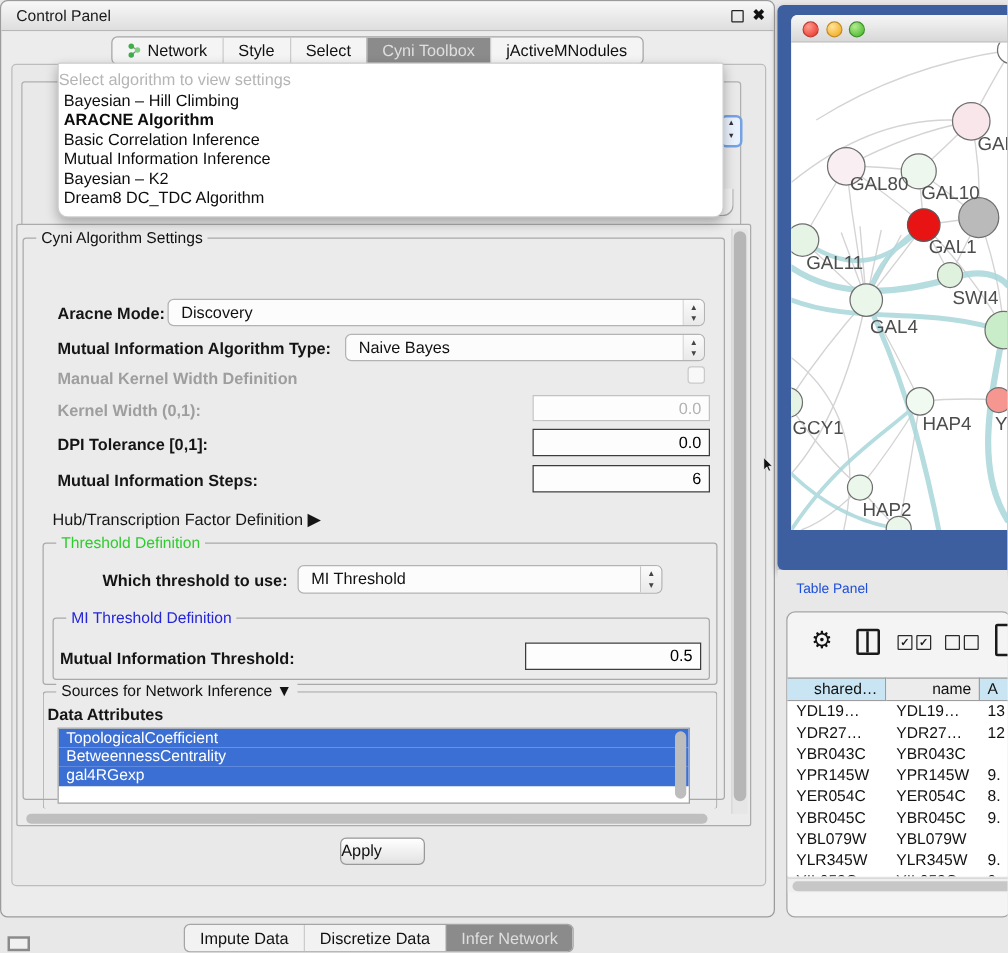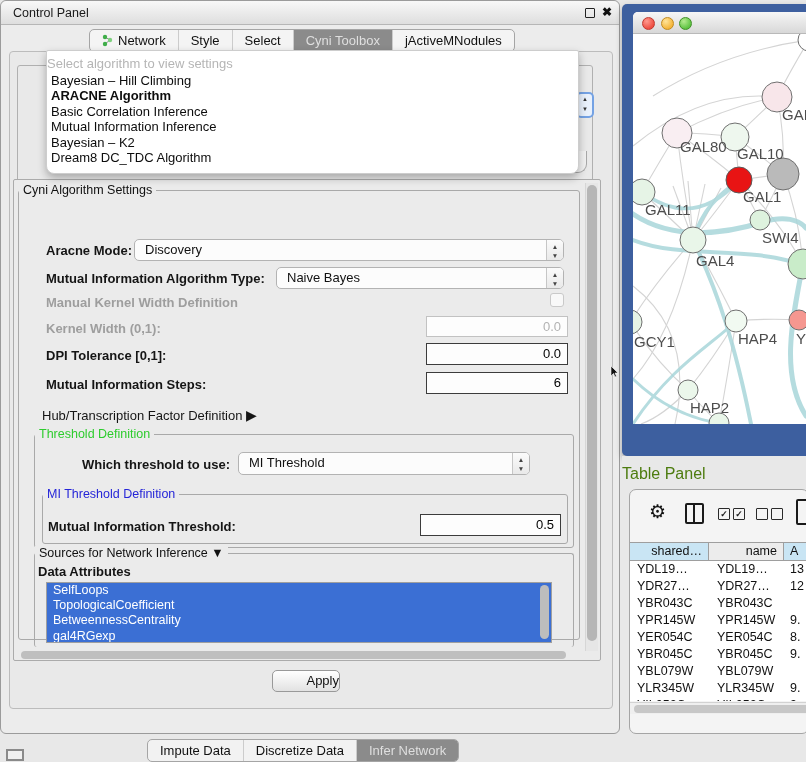--- a/index.html
+++ b/index.html
@@ -34,57 +34,57 @@
   #dd-header { text-align:left; color:#b5b5b5; font-size:13px; padding-top:5px; height:22px; }
   .dd-item { font-size:13px; line-height:15.4px; padding-left:4px; color:#0d0d0d; }
   .dd-item.bold { font-weight:bold; }
 
   
   #settings { left:12px; top:178px; width:588px; height:482px; border:1px solid #ababab; border-radius:2px; background:#ebebeb; }
   #vscroll { position:absolute; right:2px; top:3px; width:13px; height:468px; background:#e6e6e6; border-left:1px solid #d6d6d6; }
   #vscroll .thumb { position:absolute; left:1px; top:2px; width:10px; height:456px; background:#b6b6b6; border-radius:5px; }
 
   .gbox { position:absolute; border:1px solid #a9a9a9; border-radius:3px; }
-  .glabel { position:absolute; top:-8px; left:0; background:#ebebeb; padding:0 4px; font-size:12.5px; white-space:nowrap; }
+  .glabel { position:absolute; top:-8px; left:10px; background:#ebebeb; padding:0 4px; font-size:12.5px; white-space:nowrap; }
   .blab { color:#2525d8; } .grlab { color:#2ecc2e; }
 
   .flabel { position:absolute; font-size:13px; font-weight:bold; color:#151515; white-space:nowrap; }
   .flabel.dis { color:#9e9e9e; }
   .combo { position:absolute; background:#fcfcfc; border:1px solid #b3b3b3; border-radius:5px; font-size:13px; line-height:20px; padding-left:10px; color:#111; }
   .stepper { position:absolute; right:0; top:0; bottom:0; width:17px; border-left:1px solid #c6c6c6; background:linear-gradient(#fbfbfb,#e9e9e9); border-radius:0 4px 4px 0; font-size:6.5px; color:#444; text-align:center; line-height:9px; padding-top:2px; }
   .tfield { position:absolute; background:#fdfdfd; font-size:13px; text-align:right; padding-right:6px; }
   .tfield.lite { border:1px solid #c2c2c2; color:#b2b2b2; }
   .tfield.dark { border:1.6px solid #3c3c3c; color:#000; }
   .cbox { position:absolute; width:14px; height:14px; border:1px solid #c9c9c9; border-radius:3px; background:#f8f8f8; }
 
   #listbox { position:absolute; left:32px; top:402px; width:506px; height:61px; border:1px solid #9f9f9f; background:#ffffff; overflow:hidden; }
   .litem { height:15.2px; background:#3b6fd4; color:#fff; font-size:12.5px; line-height:15px; padding-left:6px; }
   #list-vscroll { position:absolute; right:2px; top:2px; width:9px; height:54px; background:#bdbdbd; border-radius:5px; }
   #hscroll { left:16px; top:648px; width:566px; height:12px; }
   #hscroll .thumb { position:absolute; left:4px; top:2px; width:545px; height:8px; background:#bfbfbf; border-radius:4px; }
 
-  #apply { left:271px; top:669px; width:68px; height:22px; border:1px solid #999; border-radius:5px; background:linear-gradient(#ffffff,#e2e2e2); font-size:13px; text-align:right; line-height:20px; }
+  #apply { left:271px; top:669px; width:68px; height:22px; border:1px solid #999; border-radius:5px; background:linear-gradient(#ffffff,#e2e2e2); font-size:13px; text-align:left; line-height:20px; }
 
   #bottom-tabbar { left:146px; top:738px; height:23px; display:flex; border:1px solid #a5a5a5; border-radius:5px; background:#f2f2f2; overflow:hidden; }
 
   #bl-icon { left:6px; top:749px; width:18px; height:12px; border:2px solid #8a8a8a; background:#f0f0f0; }
 
   
   #net-frame { left:622px; top:4px; width:184px; height:452px; background:#3d5f9f; border-radius:5px 0 0 5px; box-shadow:0 3px 6px rgba(0,0,0,.3); }
   #net-window { position:absolute; left:11px; top:8px; width:173px; height:412px; background:#fff; border-radius:5px 0 0 0; overflow:hidden; }
   #net-titlebar { height:22px; background:linear-gradient(#f6f6f6,#d8d8d8); border-bottom:1px solid #b9b9b9; position:relative; }
   .light { position:absolute; top:4.5px; width:13px; height:13px; border-radius:50%; }
   #light-red { left:9px; background:radial-gradient(circle at 35% 30%, #ff9a8e, #ee4f43 70%); border:1px solid #c0392f; }
   #light-yellow { left:28px; background:radial-gradient(circle at 35% 30%, #ffe49a, #f5b63b 70%); border:1px solid #c08a1f; }
   #light-green { left:46px; background:radial-gradient(circle at 35% 30%, #b4eb8f, #5fc443 70%); border:1px solid #3f8f27; }
   #net-canvas { width:173px; height:390px; background:#fff; }
 
   
   #table-section { left:622px; top:456px; width:184px; height:306px; background:#e8e8e8; }
-  #tp-title { position:absolute; left:0; top:9px; font-size:16px; color:#4d7c0f; }
+  #tp-title { position:absolute; left:15px; top:9px; font-size:11px; color:#1d4ed8; }
   #tp-box { position:absolute; left:7px; top:33px; width:180px; height:245px; background:#f4f4f4; border:1px solid #a5a5a5; border-radius:7px; overflow:hidden; }
   #tp-toolbar { position:absolute; left:0; top:0; width:100%; height:50px; }
   #gear-ico { position:absolute; left:19px; top:10px; font-size:19px; color:#111; }
   #cols-ico { position:absolute; left:55px; top:13px; width:19px; height:21px; border:2.4px solid #1a1a1a; border-radius:2px; }
   #cols-ico::after { content:""; position:absolute; left:6px; top:0; width:2.4px; height:100%; background:#1a1a1a; }
   .ckbox { width:12px; height:12px; border:1.8px solid #2a2a2a; border-radius:1px; display:inline-block; font-size:9px; line-height:10px; text-align:center; color:#1a1a1a; font-weight:bold; }
   #checked-pair { position:absolute; left:88px; top:18px; display:flex; gap:3px; }
   #unchecked-pair { position:absolute; left:126px; top:18px; display:flex; gap:3px; }
   #doc-ico { position:absolute; left:166px; top:9px; width:17px; height:26px; border:2.4px solid #1a1a1a; border-radius:2px; background:#f4f4f4; }
   #tp-header { position:absolute; left:-2px; top:52px; width:186px; height:19px; display:flex; }
@@ -202,21 +202,20 @@
     </div>
     <span class="flabel" style="left:34px; top:339px;">Mutual Information Threshold:</span>
     <div class="tfield dark" style="left:406px; top:334px; width:141px; height:22px; line-height:19px;">0.5</div>
 
     <div class="gbox" style="left:20px; top:373px; width:540px; height:94px; border-bottom:none;">
       <span class="glabel">Sources for Network Inference ▼</span>
     </div>
     <span class="flabel" style="left:24px; top:384px;">Data Attributes</span>
 
     <div id="listbox">
-      <div class="litem">SelfLoops</div>
       <div class="litem">TopologicalCoefficient</div>
       <div class="litem">BetweennessCentrality</div>
       <div class="litem">gal4RGexp</div>
       <div id="list-vscroll"></div>
     </div>
   </div>
 
   <div id="hscroll" class="abs">
       <div class="thumb"></div>
     </div>

